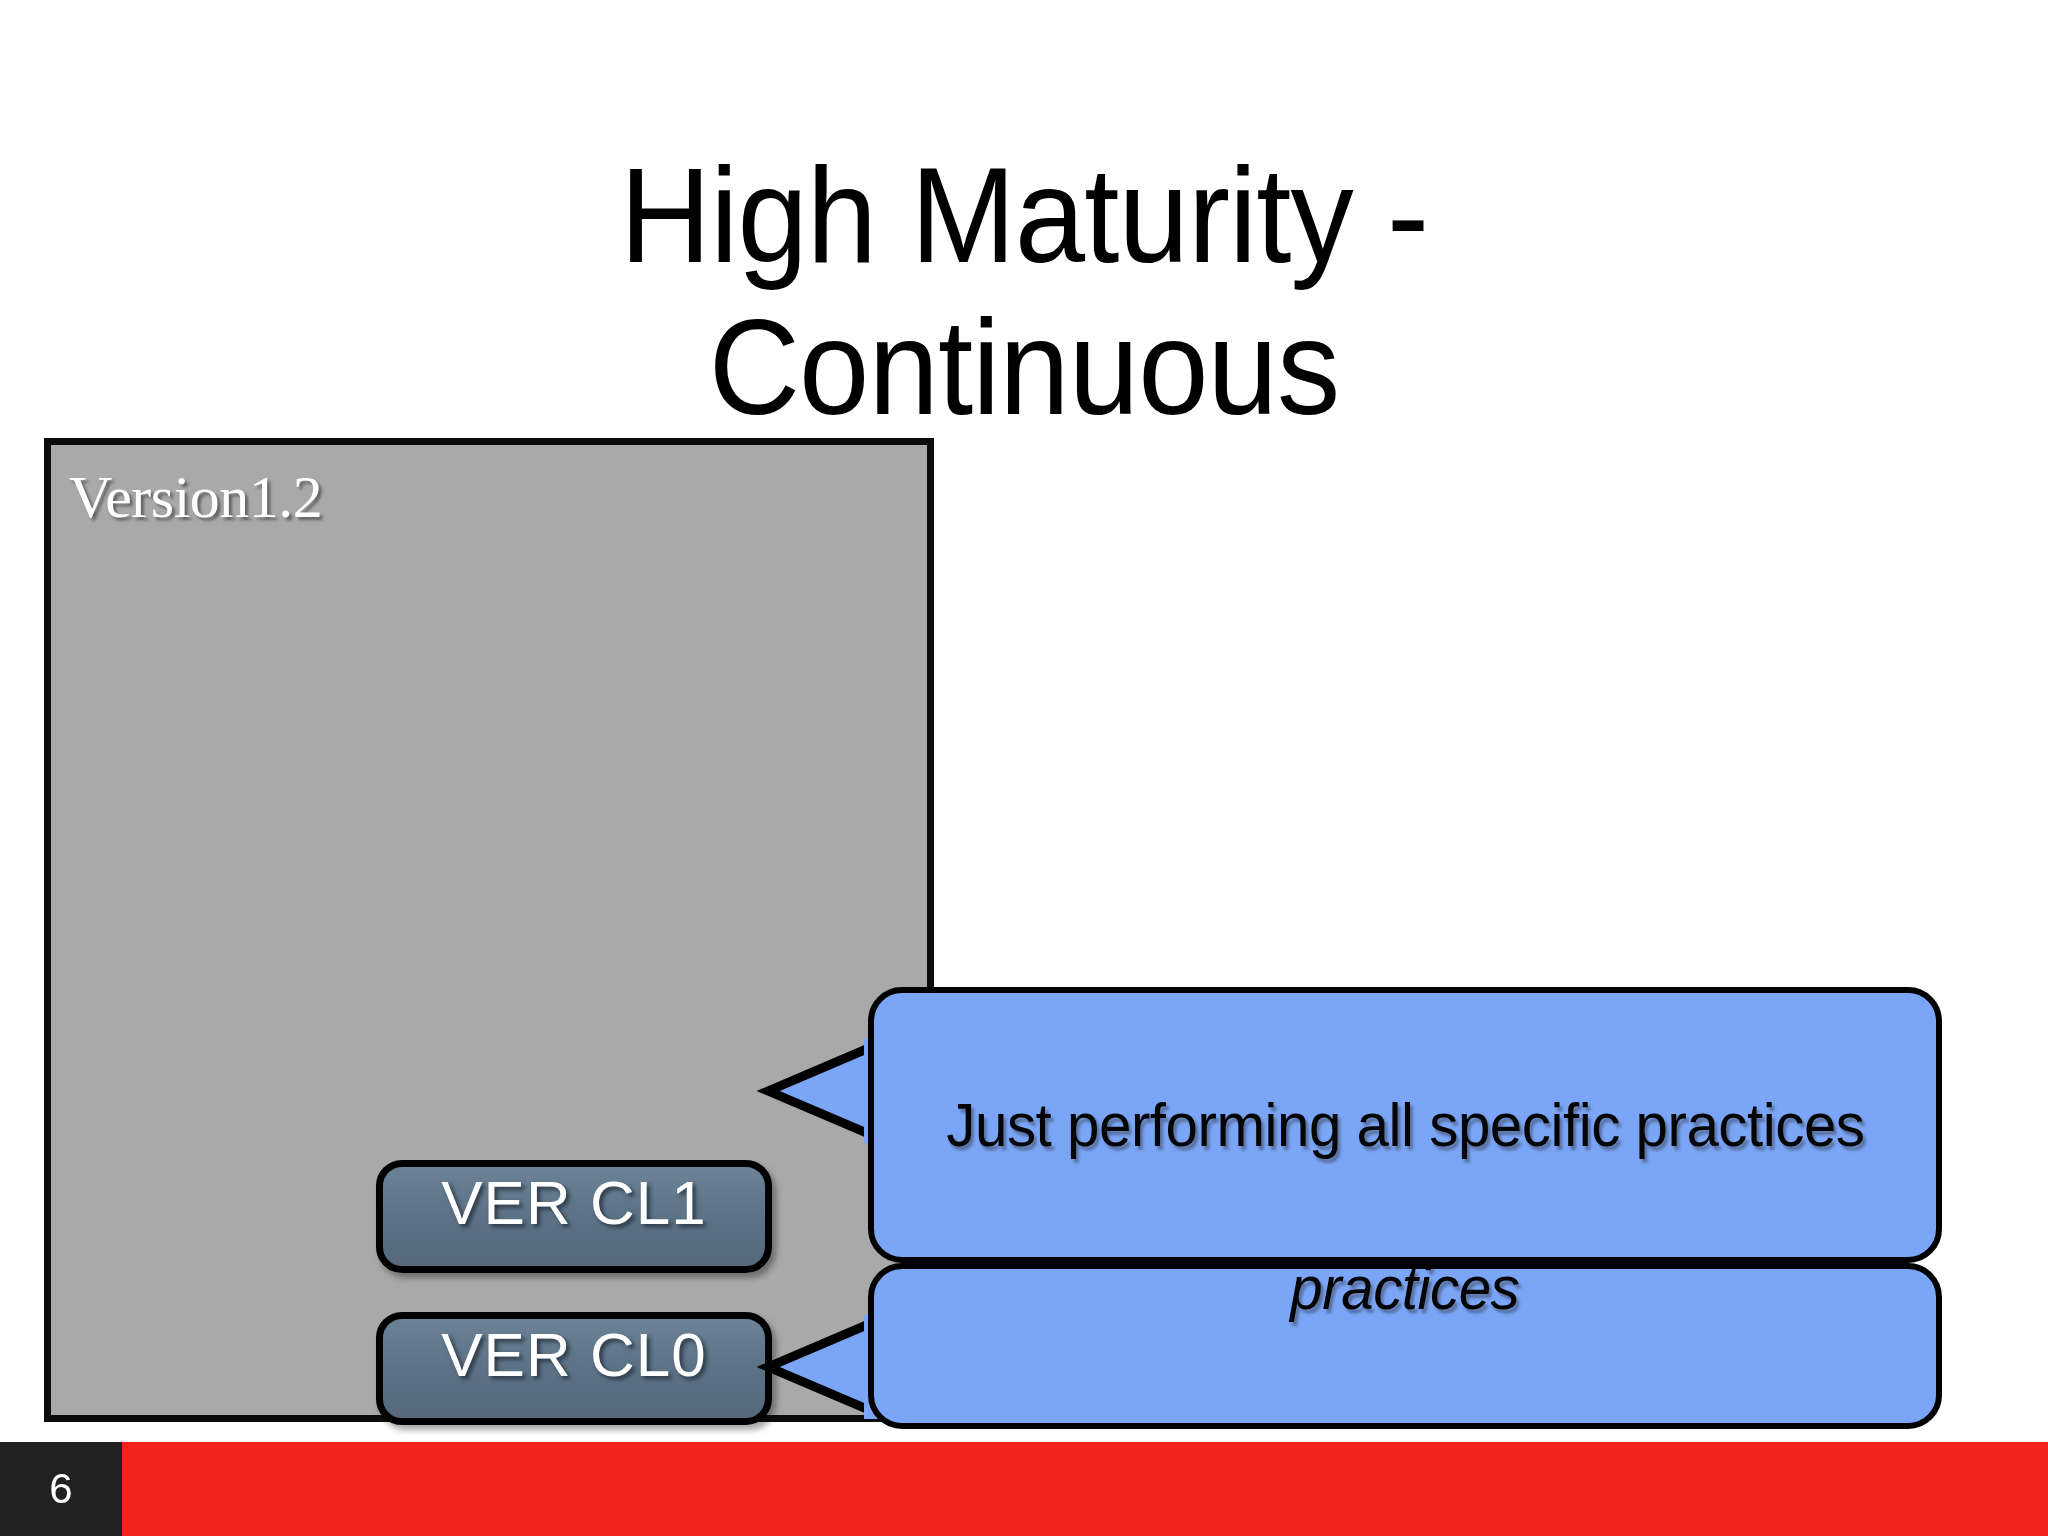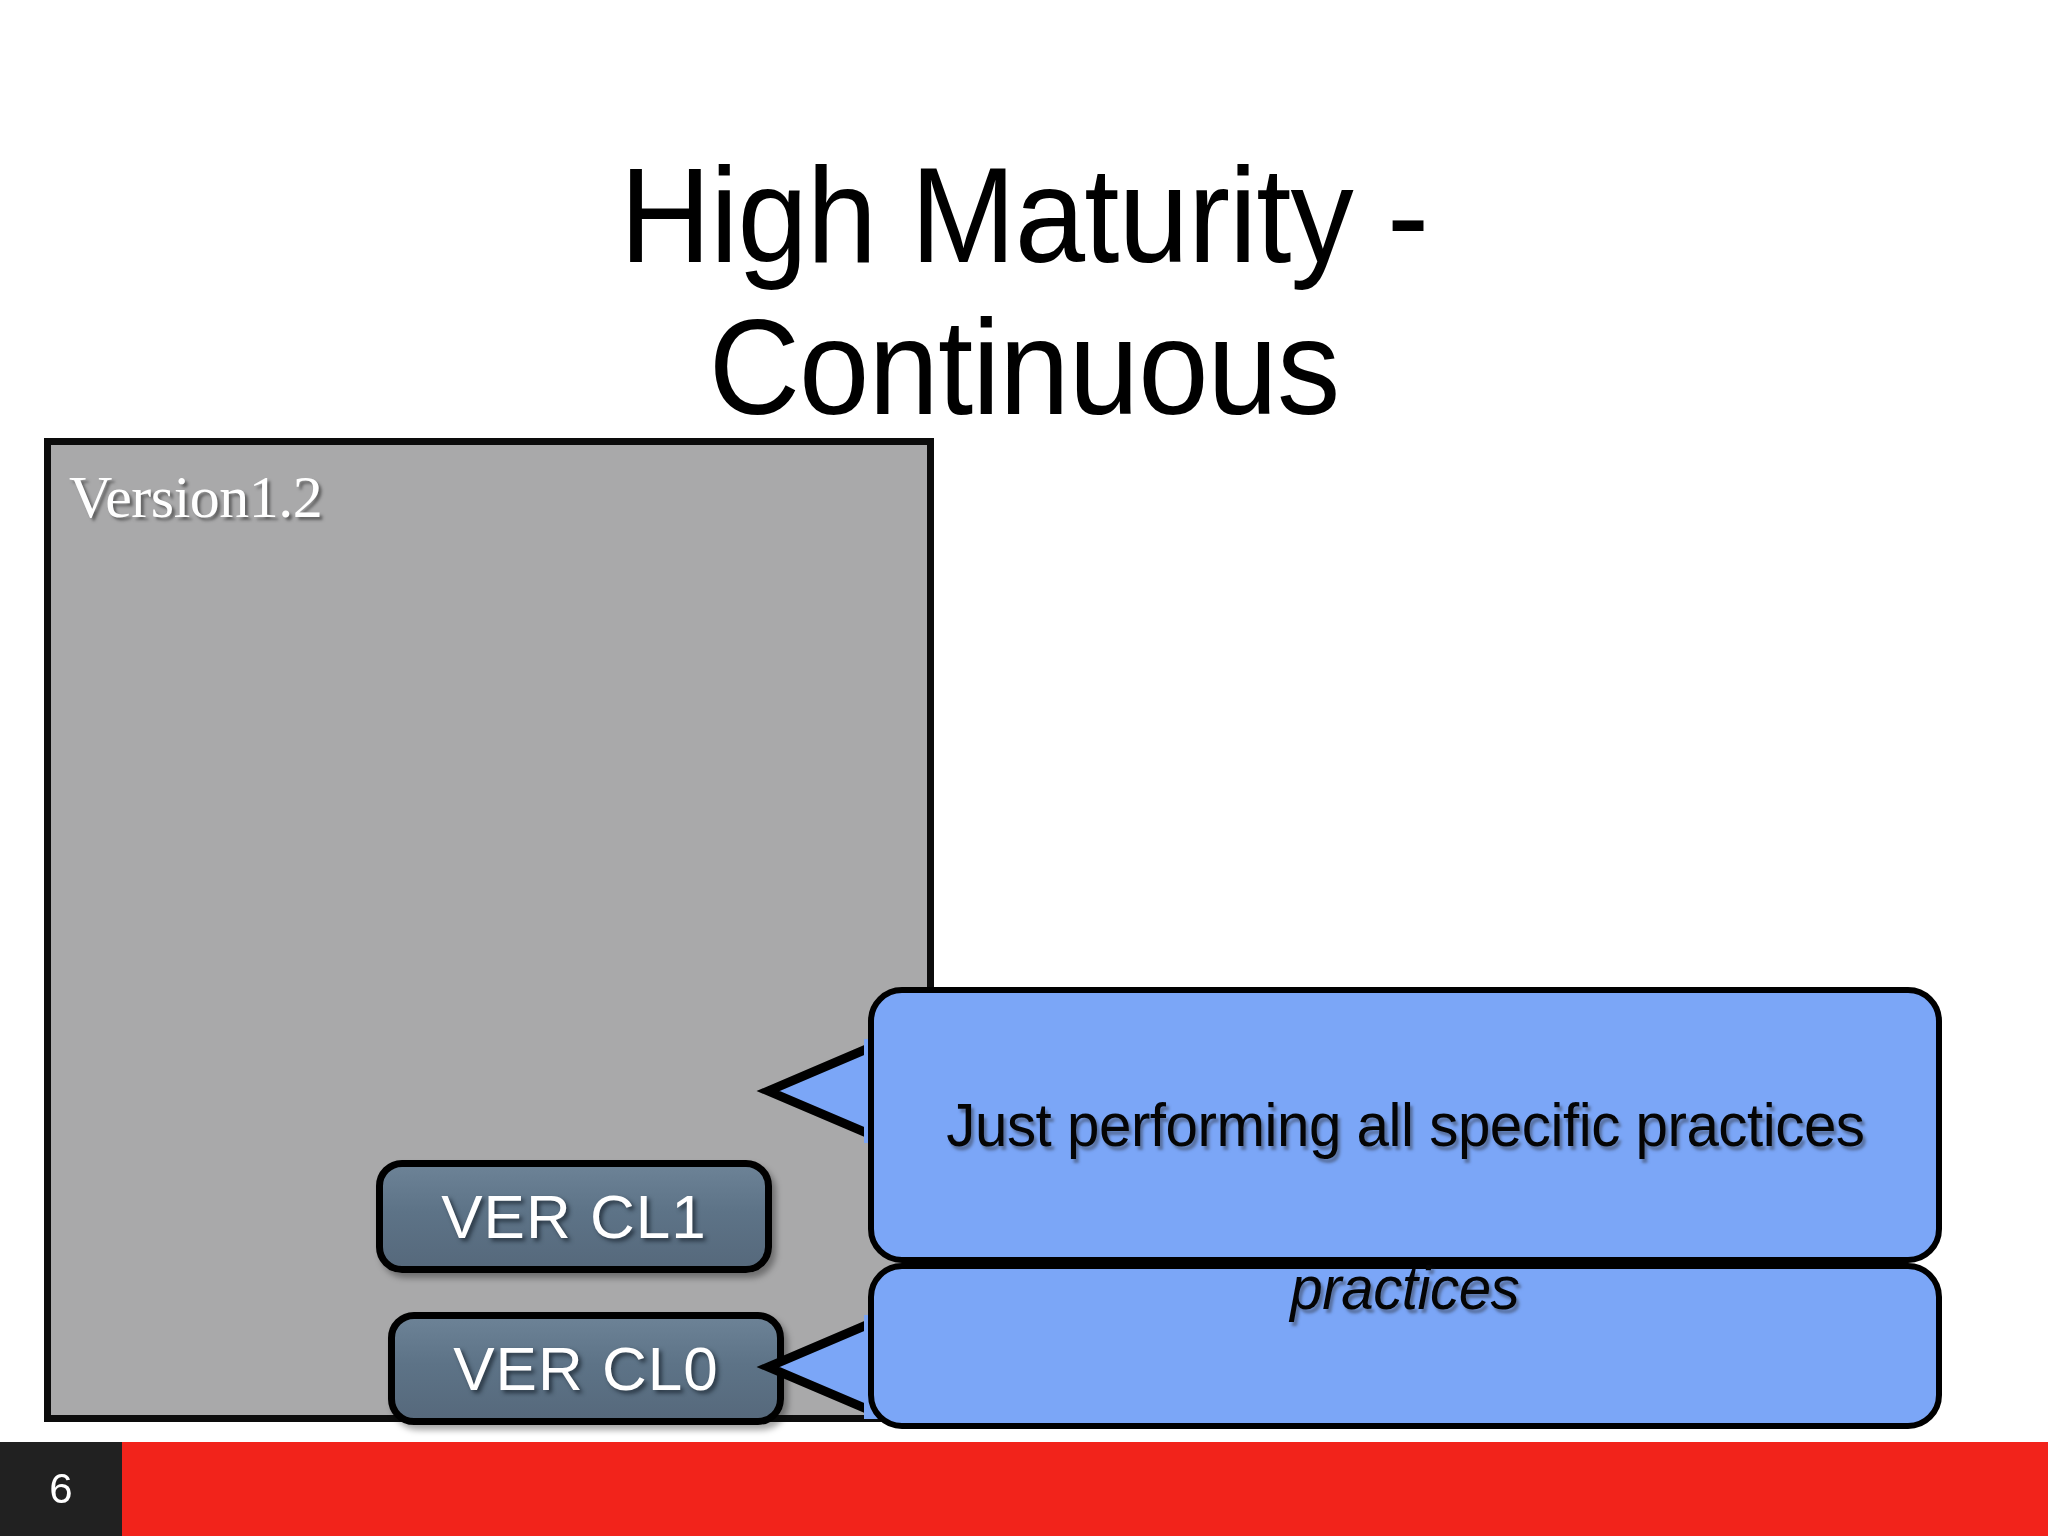--- a/index.html
+++ b/index.html
@@ -63,34 +63,33 @@
   
   .ver-chip {
     position: absolute;
     width: 396px;
     height: 113px;
     background: linear-gradient(180deg, #6c8296 0%, #5d7387 45%, #56697c 100%);
     border: 7px solid #000000;
     border-radius: 26px;
     box-sizing: border-box;
     display: flex;
-    align-items: center;
     justify-content: center;
     box-shadow: 4px 5px 6px rgba(0,0,0,0.35);
   }
   .ver-chip span {
     font-size: 62px;
     font-weight: 400;
     color: #ffffff;
     letter-spacing: 1px;
     text-shadow: 3px 3px 4px rgba(20,30,40,0.7);
     white-space: nowrap;
   }
   #ver-chip-cl1 { left: 376px; top: 1160px; }
-  #ver-chip-cl0 { left: 376px; top: 1312px; margin-left: 12px; }
+  #ver-chip-cl0 { left: 376px; top: 1312px; }
 
   
   .callout {
     position: absolute;
     box-sizing: border-box;
     margin-top: 19px;
   }
   .callout-body {
     position: absolute;
     left: 0;

